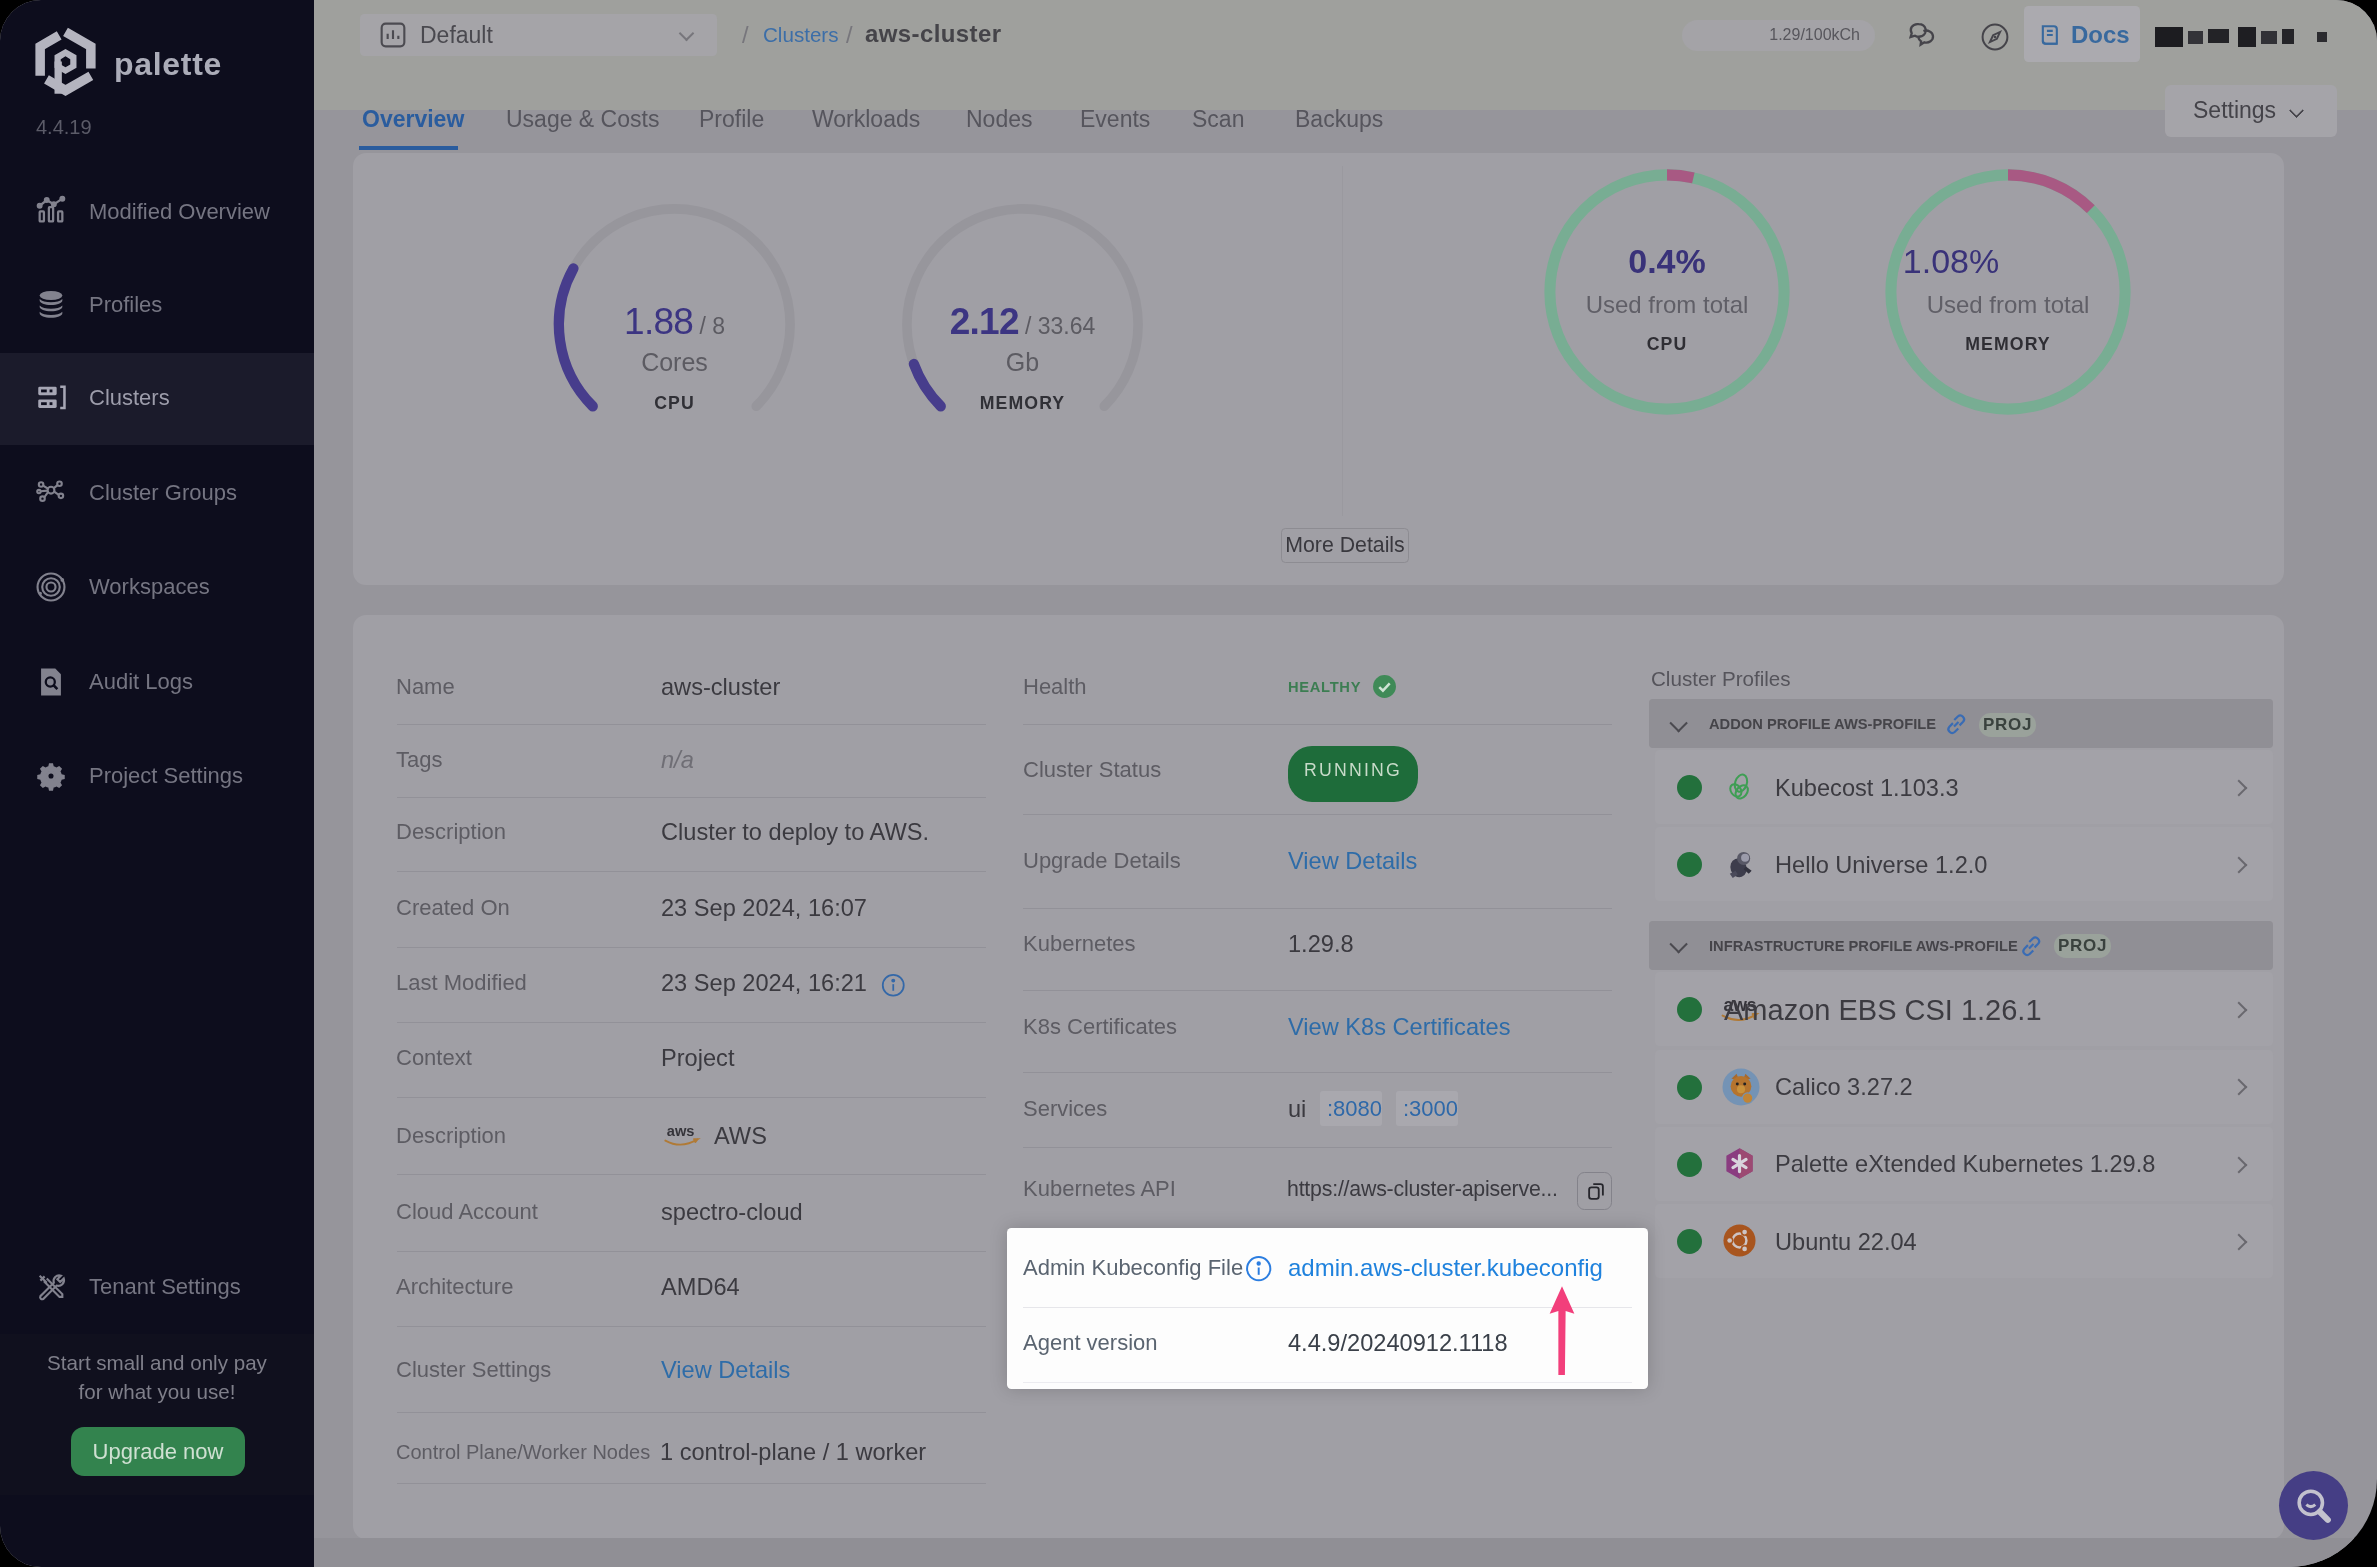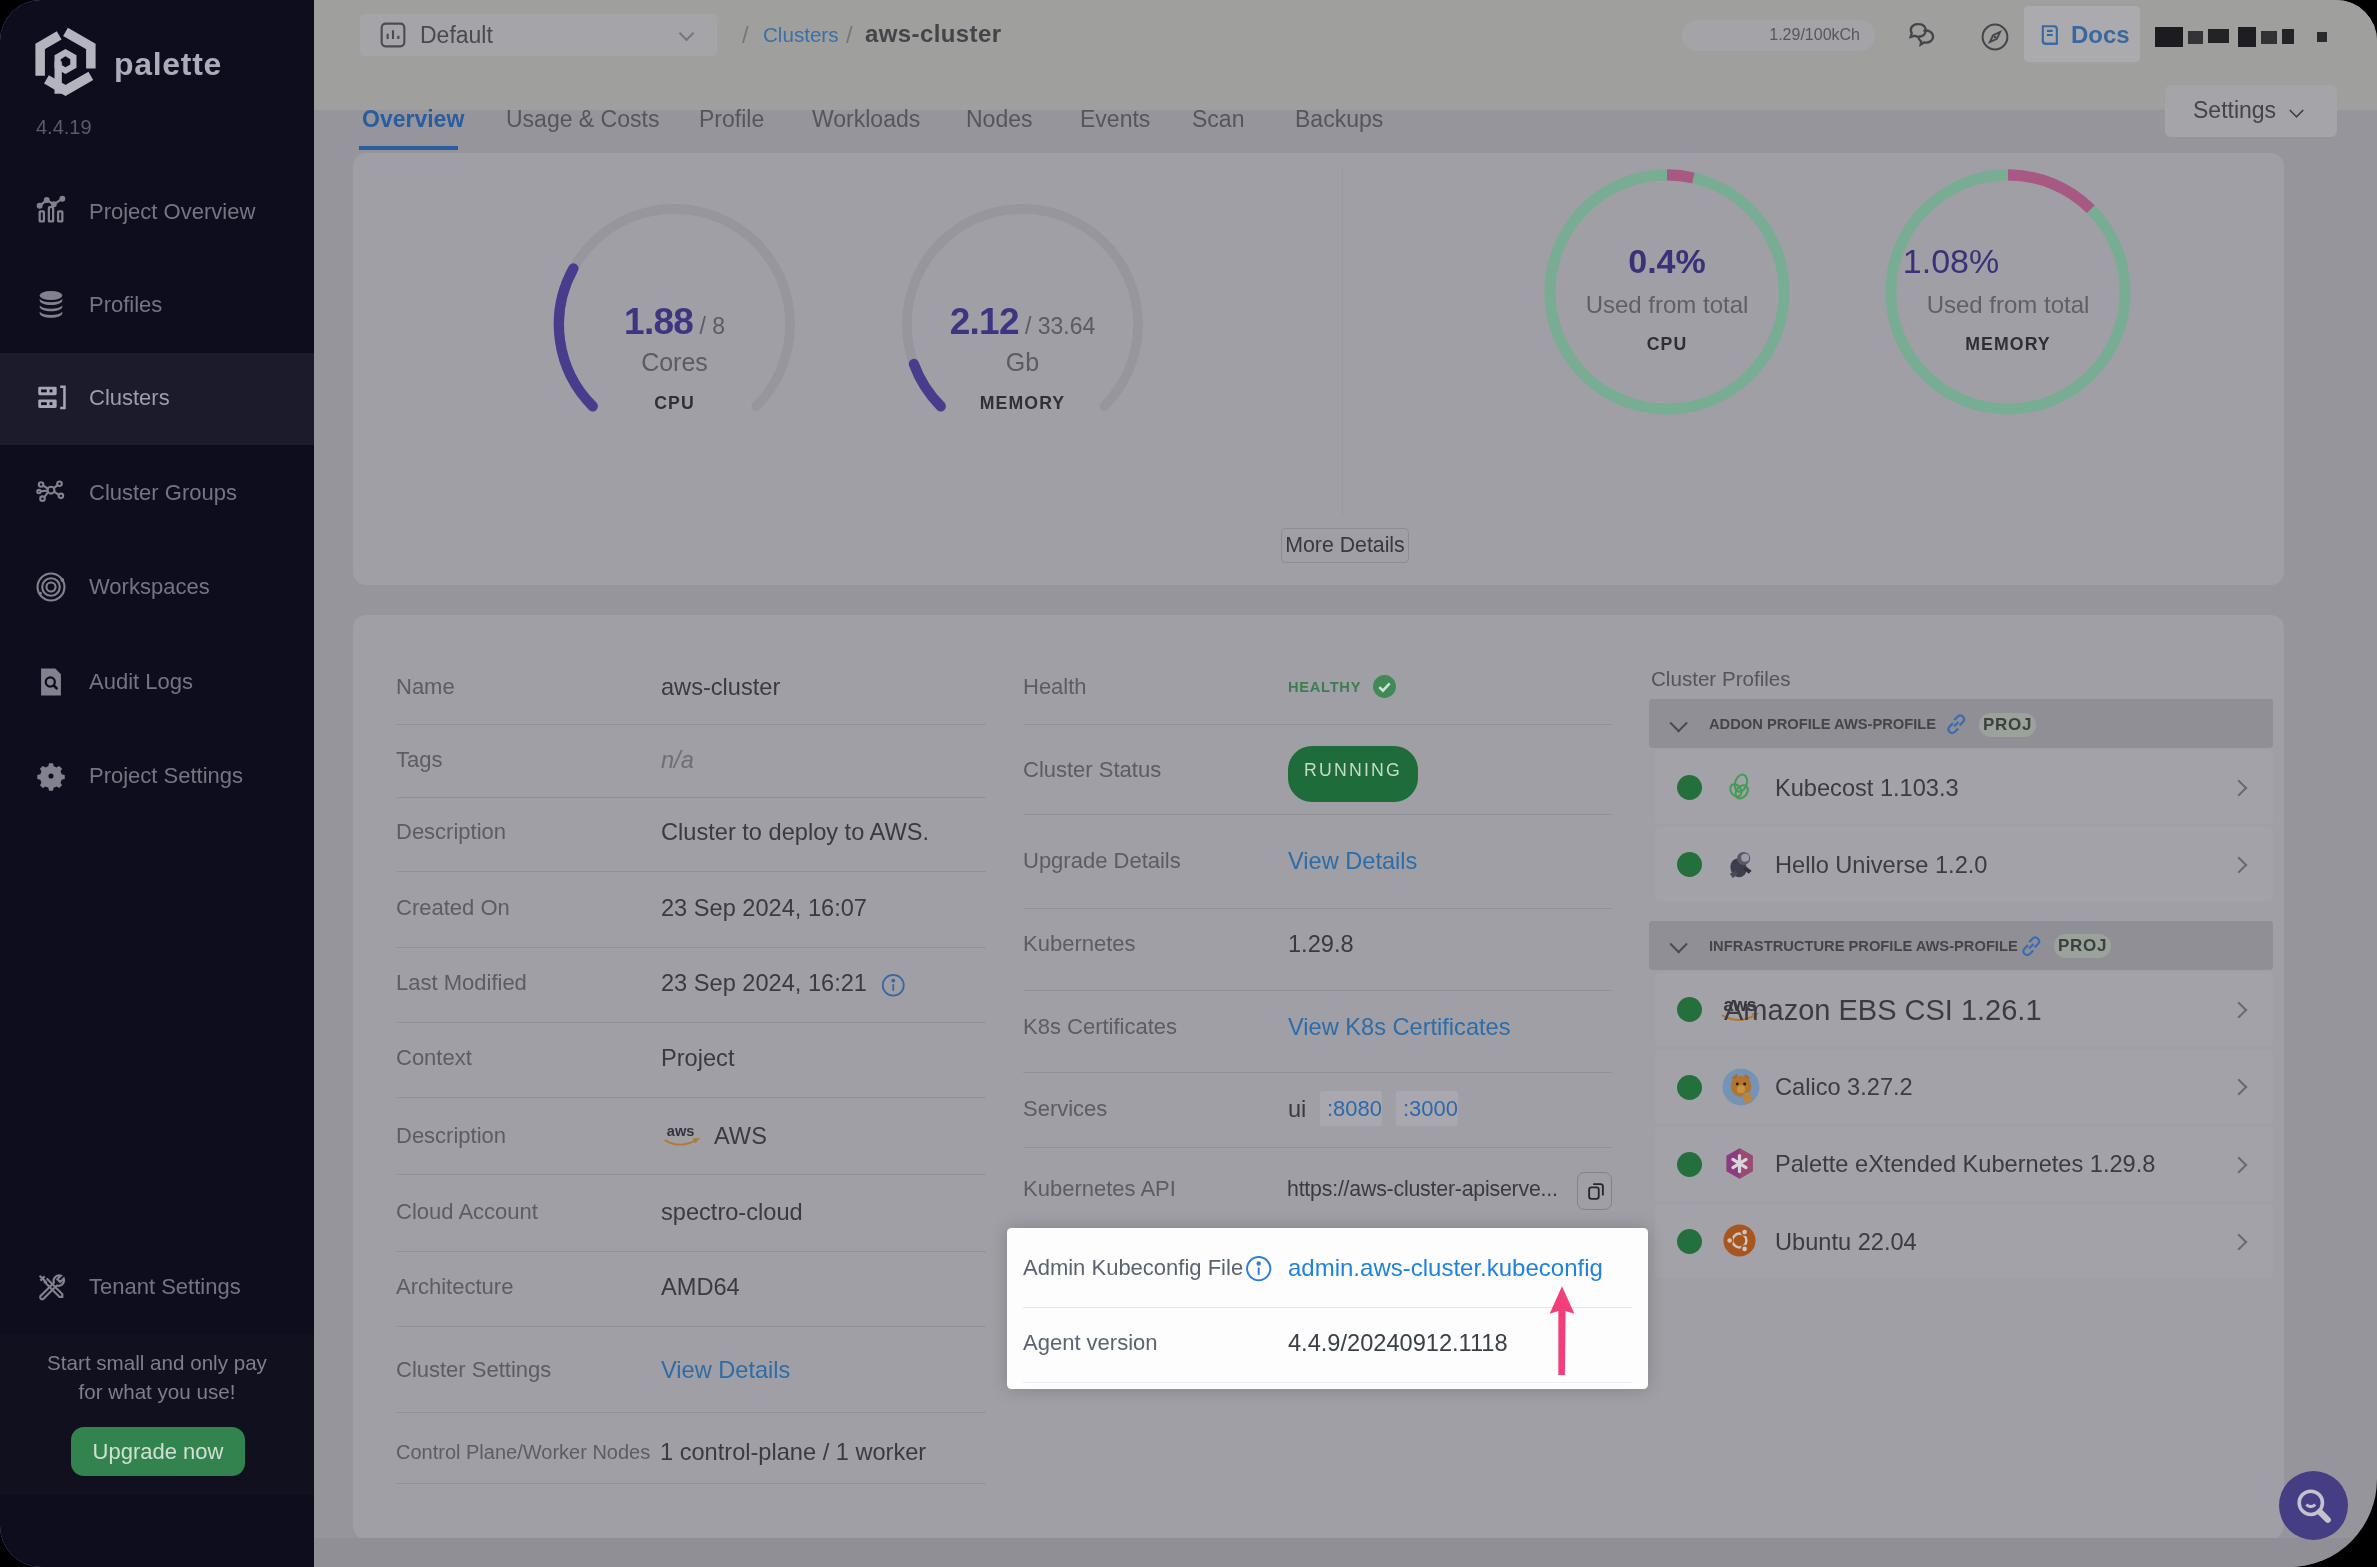--- a/index.html
+++ b/index.html
@@ -47,21 +47,21 @@
   <svg class="navico" style="top:193px" width="34" height="34" viewBox="0 0 24 24" fill="none" stroke="#82828e" stroke-width="1.6">
     <rect x="4" y="13" width="3" height="7" rx="0.5"></rect>
         <rect x="10.5" y="10" width="3" height="10" rx="0.5"></rect>
         <rect x="17" y="13" width="3" height="7" rx="0.5"></rect>
     <path d="M4 9 L9 5 L14 8 L20 4"></path>
         <circle cx="4" cy="9" r="1.3" fill="#82828e"></circle>
         <circle cx="9" cy="5" r="1.3" fill="#82828e"></circle>
         <circle cx="14" cy="8" r="1.3" fill="#82828e"></circle>
         <circle cx="20" cy="4" r="1.3" fill="#82828e"></circle>
   </svg>
-  <div class="navlab vc" style="top:212px">Project Overview</div>
+  <div class="navlab vc" style="top:212px">Modified Overview</div>
 
   <svg class="navico" style="top:287px" width="34" height="34" viewBox="0 0 24 24" fill="#82828e">
     <ellipse cx="12" cy="6" rx="8" ry="3.2"></ellipse>
     <path d="M4 9.5 c0 1.8 3.6 3.2 8 3.2 s8-1.4 8-3.2 v-1 c-1.5 1.5-4.4 2.3-8 2.3 s-6.5-.8-8-2.3 Z"></path>
     <path d="M4 14 c0 1.8 3.6 3.2 8 3.2 s8-1.4 8-3.2 v-1 c-1.5 1.5-4.4 2.3-8 2.3 s-6.5-.8-8-2.3 Z"></path>
     <path d="M4 18.5 c0 1.8 3.6 3.2 8 3.2 s8-1.4 8-3.2 v-1 c-1.5 1.5-4.4 2.3-8 2.3 s-6.5-.8-8-2.3 Z"></path>
   </svg>
   <div class="navlab vc" style="top:305px">Profiles</div>
 
   <svg class="navico" style="top:381px" width="34" height="34" viewBox="0 0 24 24">
@@ -180,21 +180,21 @@
 <div class="abs vc" style="left:2193px;top:110px;font-size:23px;color:#444349">Settings</div>
 <div class="abs" style="left:2291px;top:105px;width:11px;height:11px;border-left:2.6px solid #444349;border-bottom:2.6px solid #444349;transform:rotate(-45deg);border-radius:1.5px"></div>
 
 <div class="card" style="left:353px;top:153px;width:1931px;height:432px"></div>
 <div class="vsep" style="left:1342px;top:166px;height:350px"></div>
 
 <svg class="abs" style="left:553px;top:203px" width="243" height="243" viewBox="0 0 330 330" fill="none">
   <path d="M 53.98 276.02 A 157 157 0 1 1 276.02 276.02" stroke="#97969c" stroke-width="13" stroke-linecap="round"></path>
   <path d="M 53.98 276.02 A 157 157 0 0 1 27.68 88.90" stroke="#473d8c" stroke-width="14" stroke-linecap="round"></path>
 </svg>
-<div class="abs vc" style="left:553px;top:322px;width:243px;text-align:center;font-size:22px;color:#5c5b62"><span style="font-size:37px;font-weight:bold;color:#3c3582;letter-spacing:-0.7px">1.88</span> <span style="font-size:23px">/ 8</span></div>
+<div class="abs vc" style="left:553px;top:322px;width:243px;text-align:center;font-size:22px;color:#5c5b62"><span style="font-size:37px;font-weight:normal;color:#3c3582;letter-spacing:-0.7px">1.88</span> <span style="font-size:23px">/ 8</span></div>
 <div class="abs vc" style="left:553px;top:362px;width:243px;text-align:center;font-size:25px;color:#5c5b62">Cores</div>
 <div class="abs vc" style="left:553px;top:403px;width:243px;text-align:center;font-size:17.7px;font-weight:bold;color:#303036;letter-spacing:1.1px">CPU</div>
 
 <svg class="abs" style="left:901px;top:203px" width="243" height="243" viewBox="0 0 330 330" fill="none">
   <path d="M 53.98 276.02 A 157 157 0 1 1 276.02 276.02" stroke="#97969c" stroke-width="13" stroke-linecap="round"></path>
   <path d="M 53.98 276.02 A 157 157 0 0 1 17.47 218.70" stroke="#473d8c" stroke-width="14" stroke-linecap="round"></path>
 </svg>
 <div class="abs vc" style="left:901px;top:322px;width:243px;text-align:center;font-size:22px;color:#5c5b62"><span style="font-size:37px;font-weight:bold;color:#3c3582;letter-spacing:-0.7px">2.12</span> <span style="font-size:23px">/ 33.64</span></div>
 <div class="abs vc" style="left:901px;top:362px;width:243px;text-align:center;font-size:25px;color:#5c5b62">Gb</div>
 <div class="abs vc" style="left:901px;top:403px;width:243px;text-align:center;font-size:17.7px;font-weight:bold;color:#303036;letter-spacing:1.1px">MEMORY</div>

